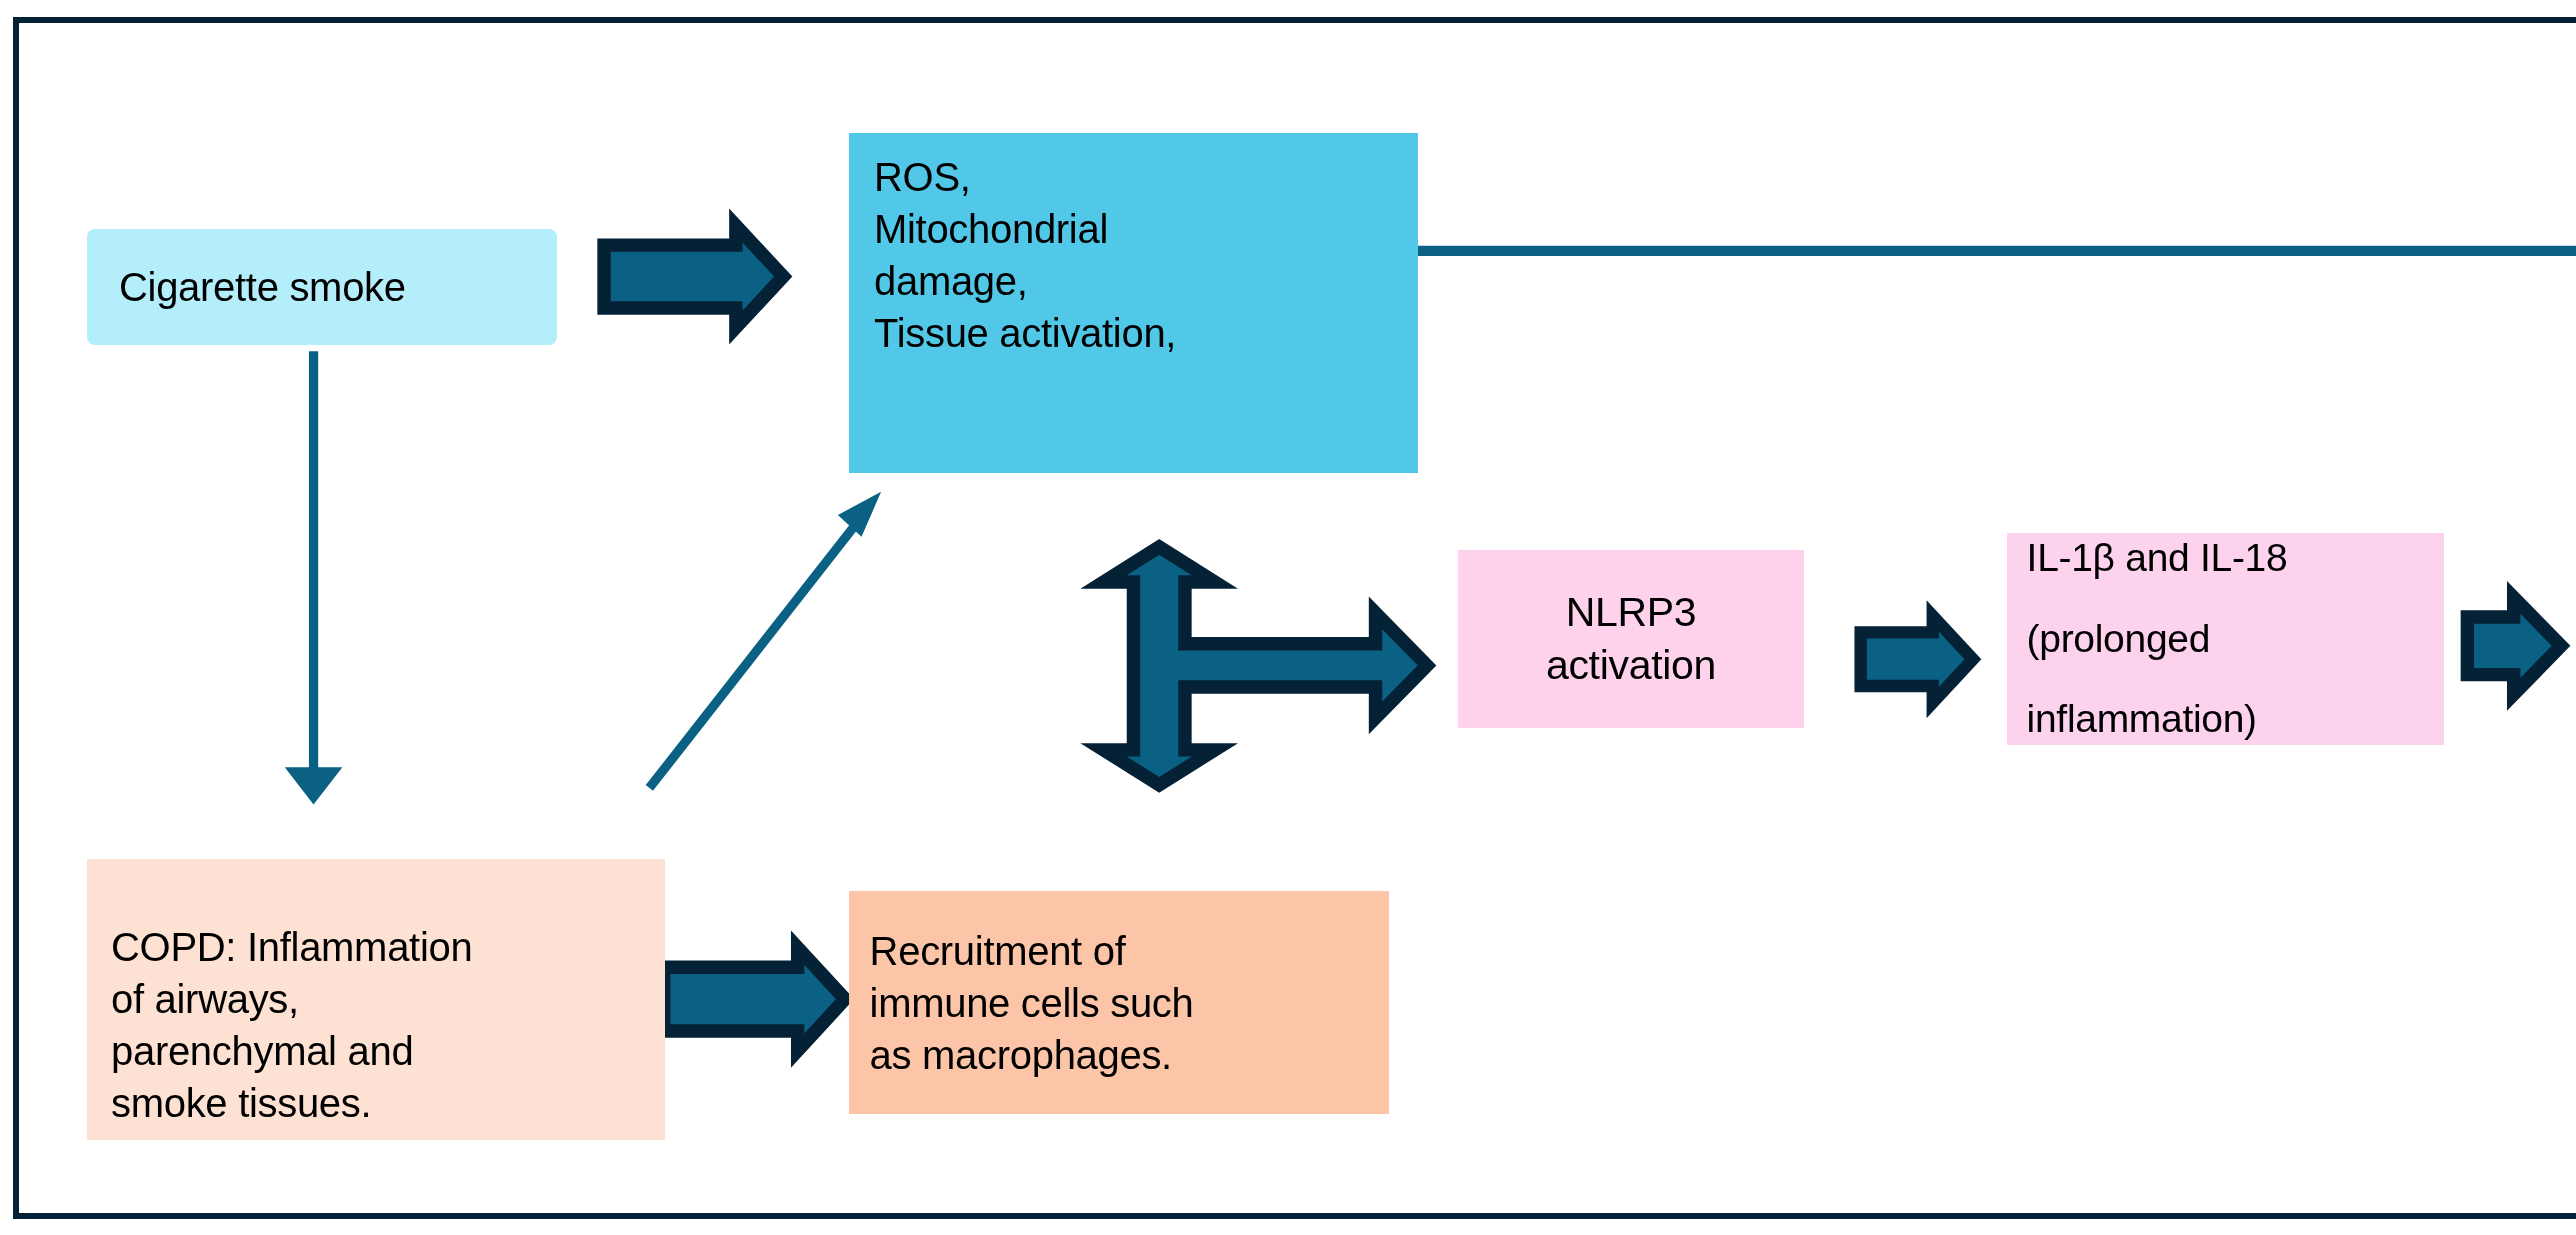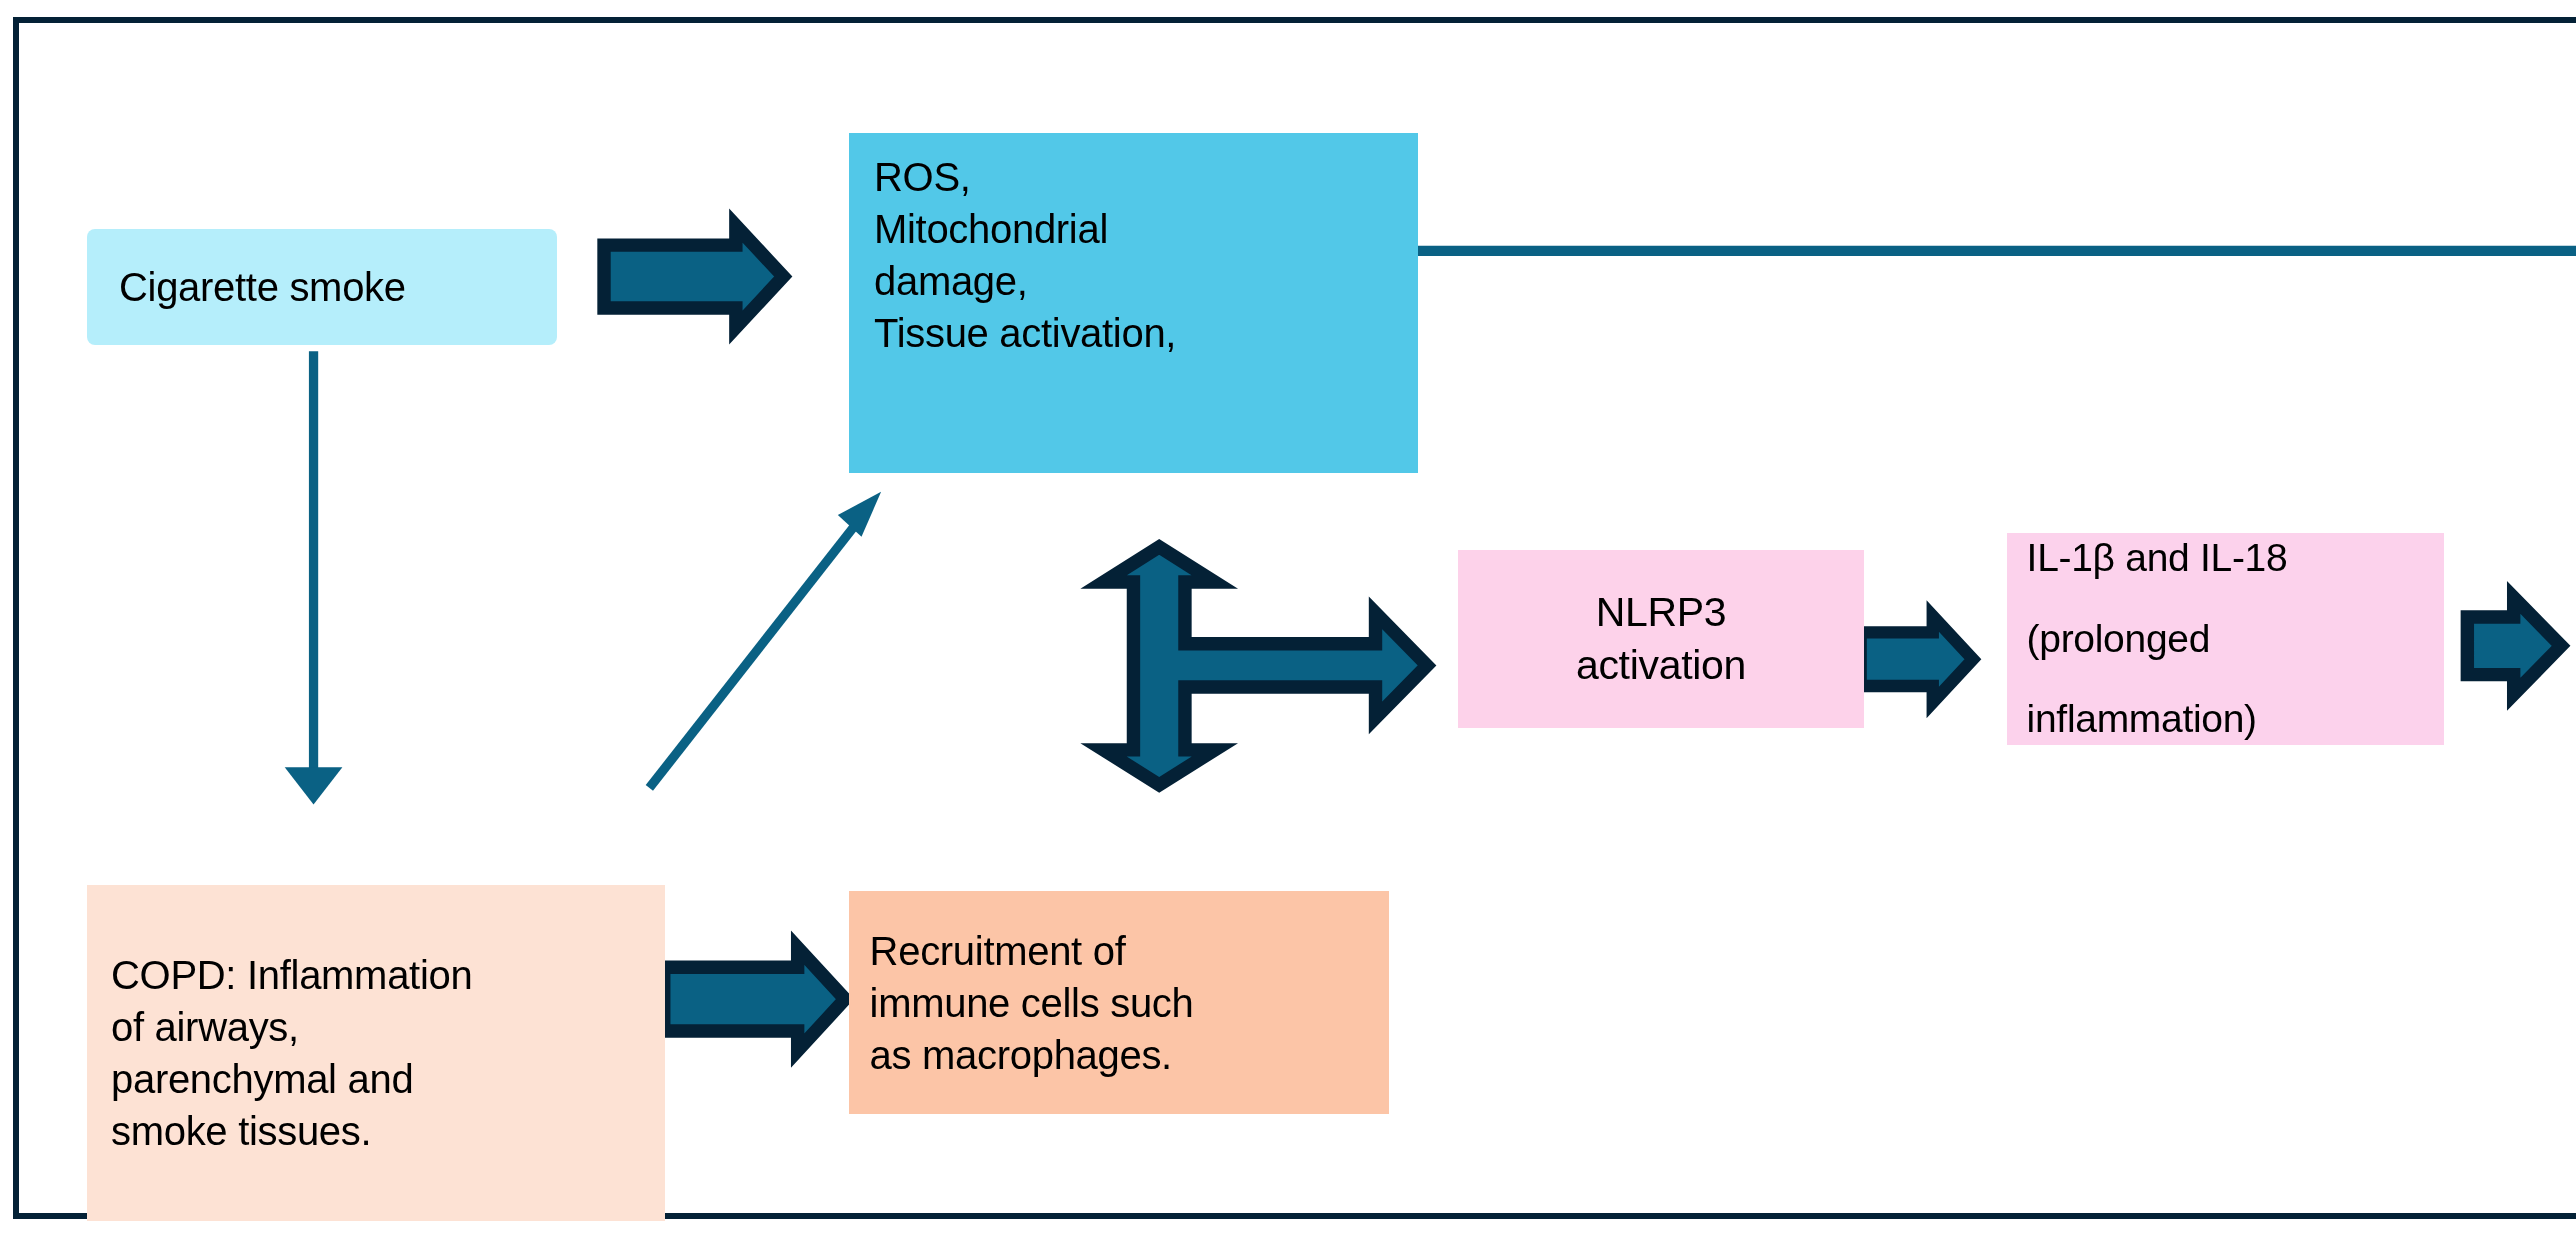--- a/index.html
+++ b/index.html
@@ -47,37 +47,37 @@
 
   #node-ros{
     left:849px; top:133px; width:569px; height:340px;
     background:#52c8e8;
     font-size:40px;
     padding:17.5px 0 17.5px 25px;
     justify-content:flex-start;
   }
 
   #node-copd{
-    left:87px; top:885px; width:578px; height:336px;
+    left:87px; top:859px; width:578px; height:281px;
     background:#fde2d4;
     font-size:40px;
     padding:11.3px 0 11.3px 24px;
-    justify-content:center;
+    justify-content:flex-end;
   }
 
   #node-recruitment{
     left:849px; top:891px; width:540px; height:223px;
     background:#fcc5a7;
     font-size:40px;
     padding:8.2px 0 8.2px 20.6px;
     justify-content:center;
   }
 
   #node-nlrp3{
-    left:1458px; top:550px; width:406px; height:178px;
+    left:1458px; top:550px; width:346px; height:178px;
     background:#fdd2ea;
     font-size:41px;
     align-items:center;
     text-align:center;
     justify-content:center;
   }
 
   #node-cytokines{
     left:2007px; top:533px; width:437px; height:212px;
     background:#fcd2ec;

